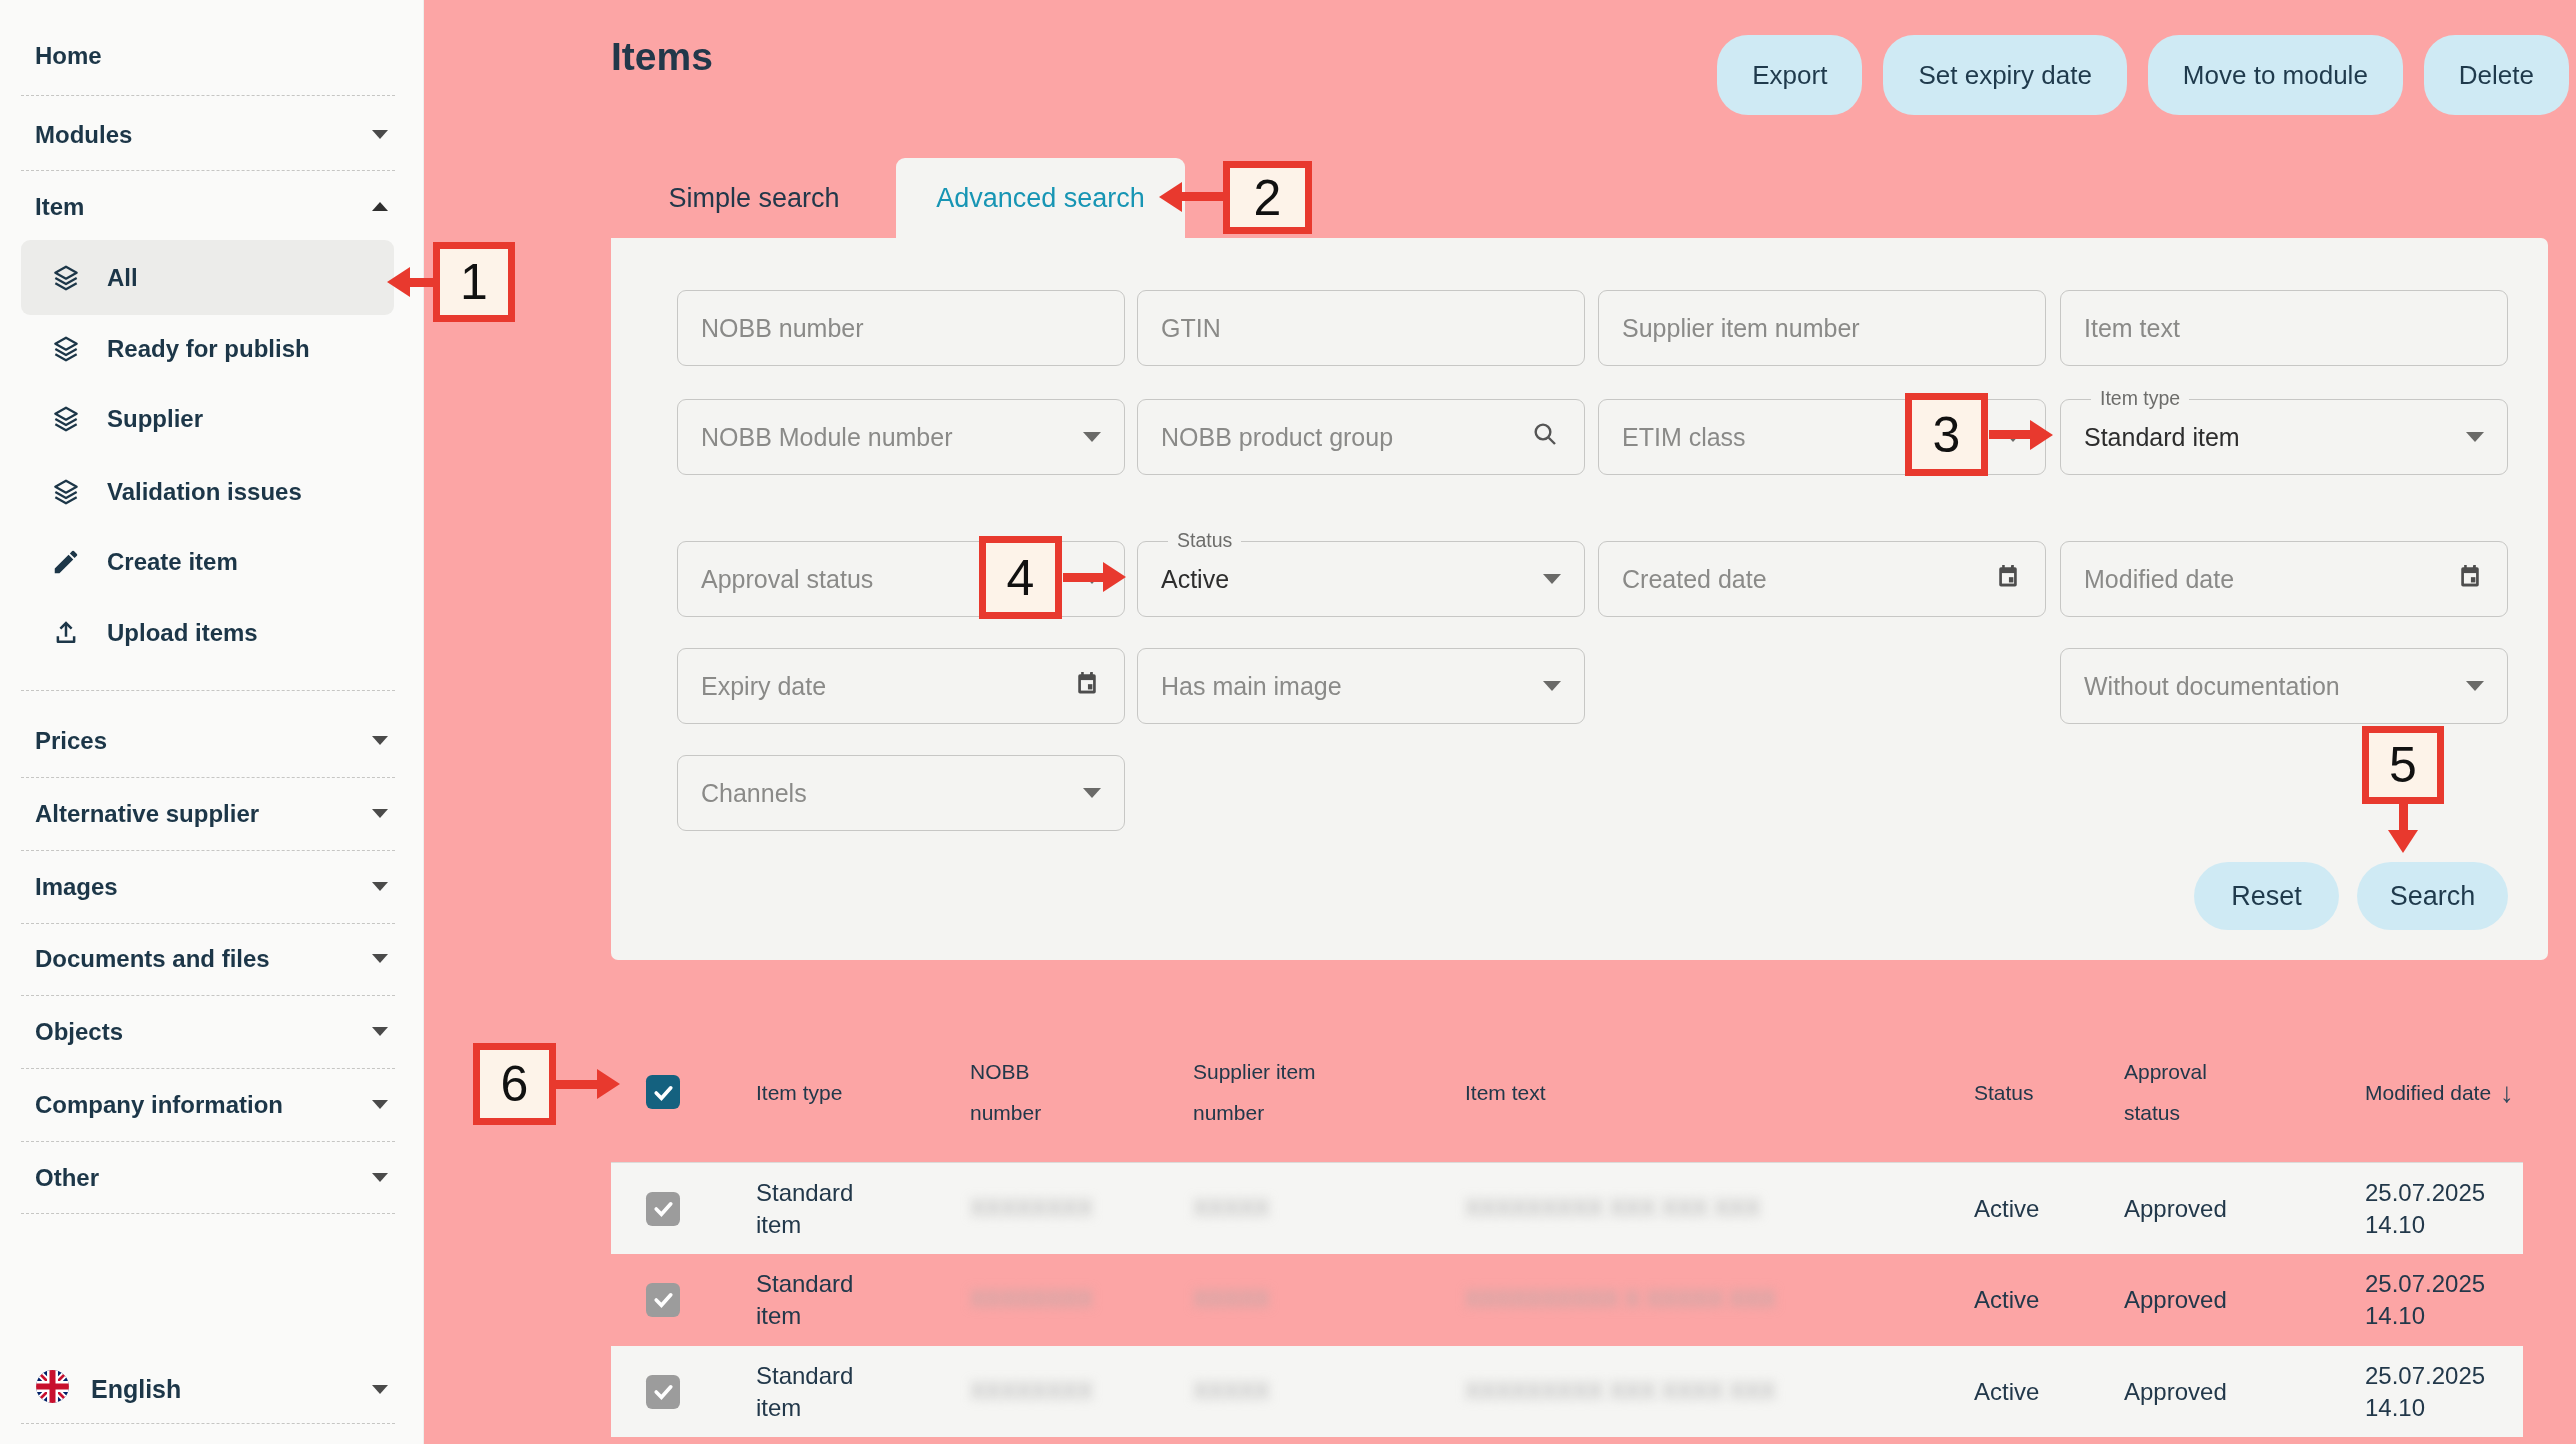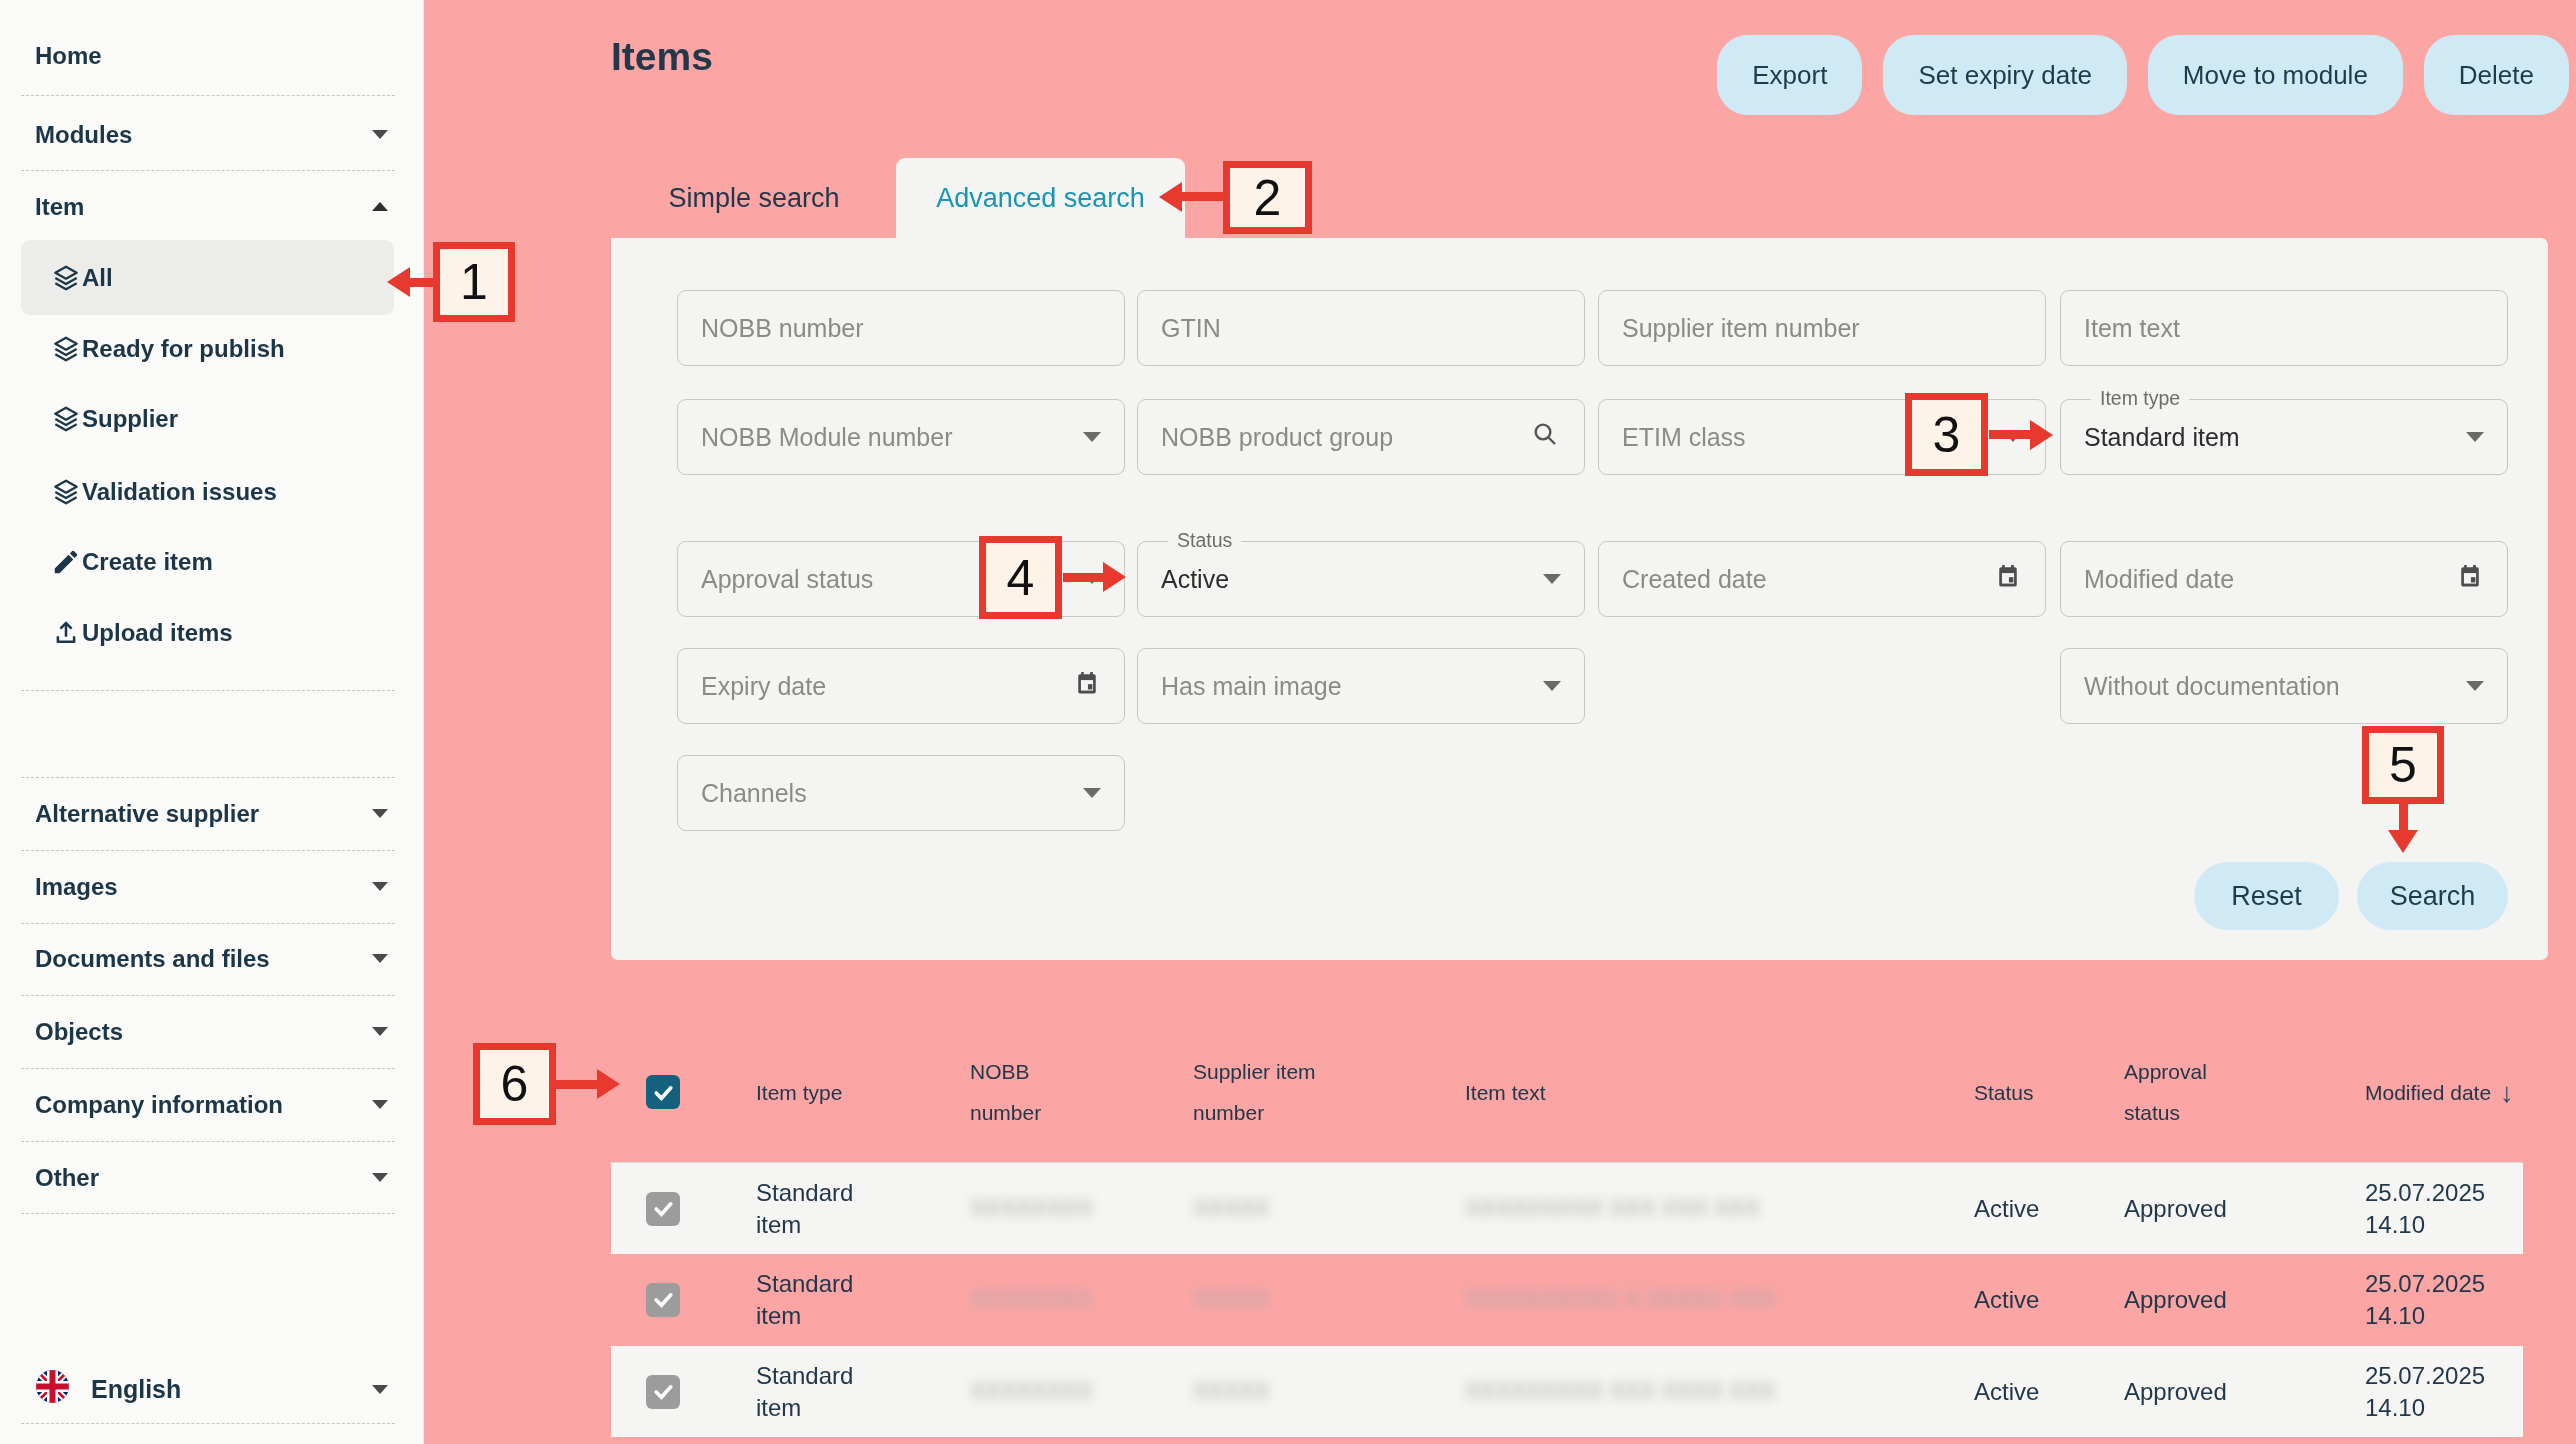--- a/index.html
+++ b/index.html
@@ -7,21 +7,21 @@
        font-family:Liberation Sans, sans-serif;color:#22384a;}
 
   
   .sidebar{position:absolute;left:0;top:0;width:423px;height:1444px;background:#fafaf9;border-right:0.9px solid #eeeeec;}
   .sep{position:absolute;left:21px;right:28px;border-top:1.8px dashed #c6c6c4;}
   .nav-top{position:absolute;left:35px;right:35px;height:53px;display:flex;align-items:center;justify-content:space-between;
            font-size:24px;font-weight:600;color:#1c3648;cursor:pointer;}
   .nav-sub{position:absolute;left:21px;width:373px;height:75px;display:flex;align-items:center;
            font-size:24px;font-weight:600;color:#1c3648;cursor:pointer;}
   .nav-sub .icn{margin-left:29px;width:32px;display:flex;justify-content:center;}
-  .nav-sub .lbl{}
+  .nav-sub .lbl{margin-left:25px;}
   .nav-sub.active{background:#ececea;border-radius:9px;}
   .nav-sub.active .lbl{font-weight:700;}
   .tri-dn{width:0;height:0;border-left:8px solid transparent;border-right:8px solid transparent;border-top:9.8px solid #4a4a4a;}
   .tri-up{width:0;height:0;border-left:8px solid transparent;border-right:8px solid transparent;border-bottom:9.8px solid #2f2f2f;}
   .lang{position:absolute;left:35px;right:35px;top:1363px;height:53px;display:flex;align-items:center;
         font-size:25px;font-weight:600;color:#1c3648;cursor:pointer;}
   .lang .lbl{margin-left:21px;flex:1;}
 
   
   .page-title{position:absolute;left:611px;top:9px;font-size:39px;font-weight:700;color:#22384a;}
@@ -157,20 +157,24 @@
         <svg viewBox="0 0 24 24" width="30" height="30" fill="none" stroke="#1c3648" stroke-width="2">
             <path d="M12 15V4.5"></path>
             <path d="M7.5 8.5 12 4l4.5 4.5"></path>
             <path d="M5.5 14.5v4.5h13v-4.5" stroke-linejoin="round"></path>
           </svg>
       </span>
       <span class="lbl">Upload items</span>
     </div>
 
     <div class="sep" style="top:690px"></div>
+    <div class="nav-top" style="top:714px">
+      <span>Prices</span>
+      <span class="tri-dn"></span>
+    </div>
     <div class="sep" style="top:777px"></div>
     <div class="nav-top" style="top:787px">
       <span>Alternative supplier</span>
       <span class="tri-dn"></span>
     </div>
     <div class="sep" style="top:850px"></div>
     <div class="nav-top" style="top:860px">
       <span>Images</span>
       <span class="tri-dn"></span>
     </div>

